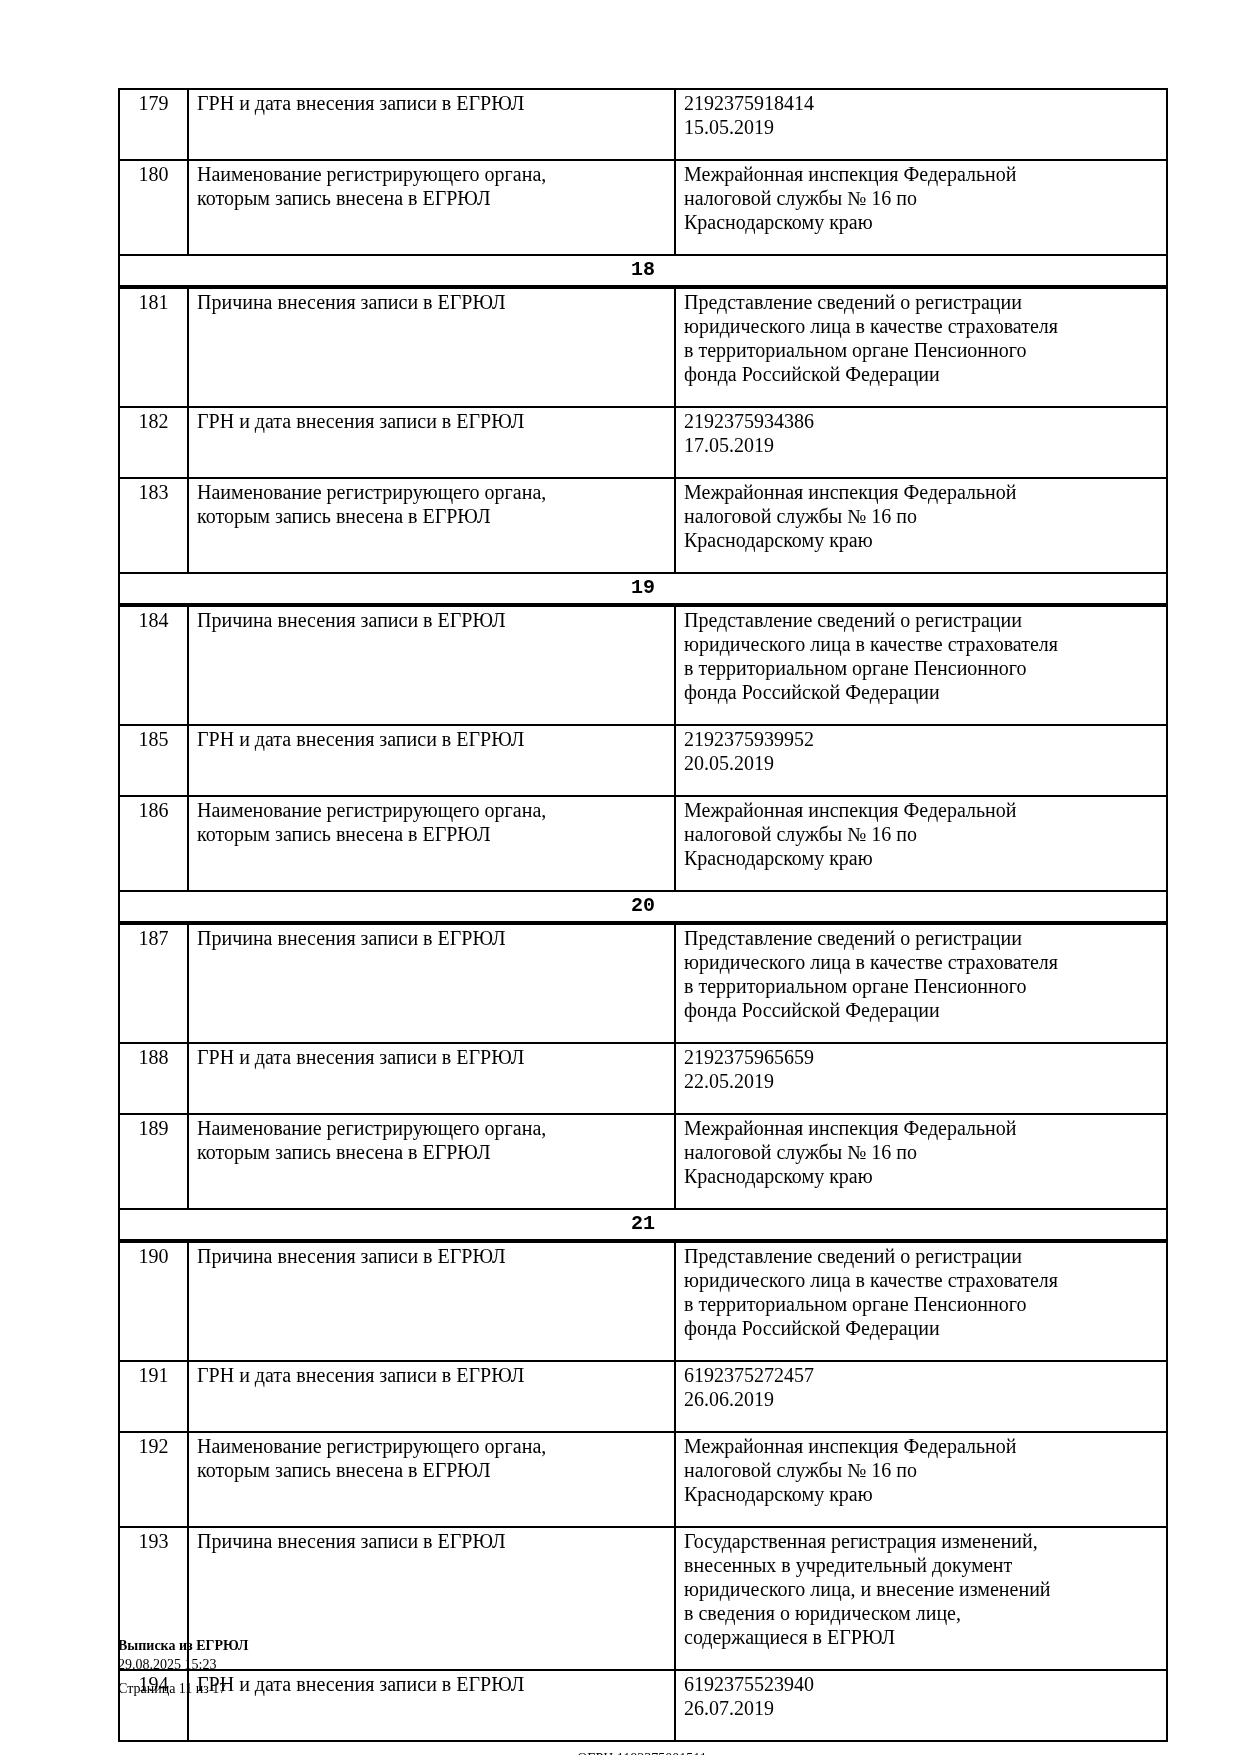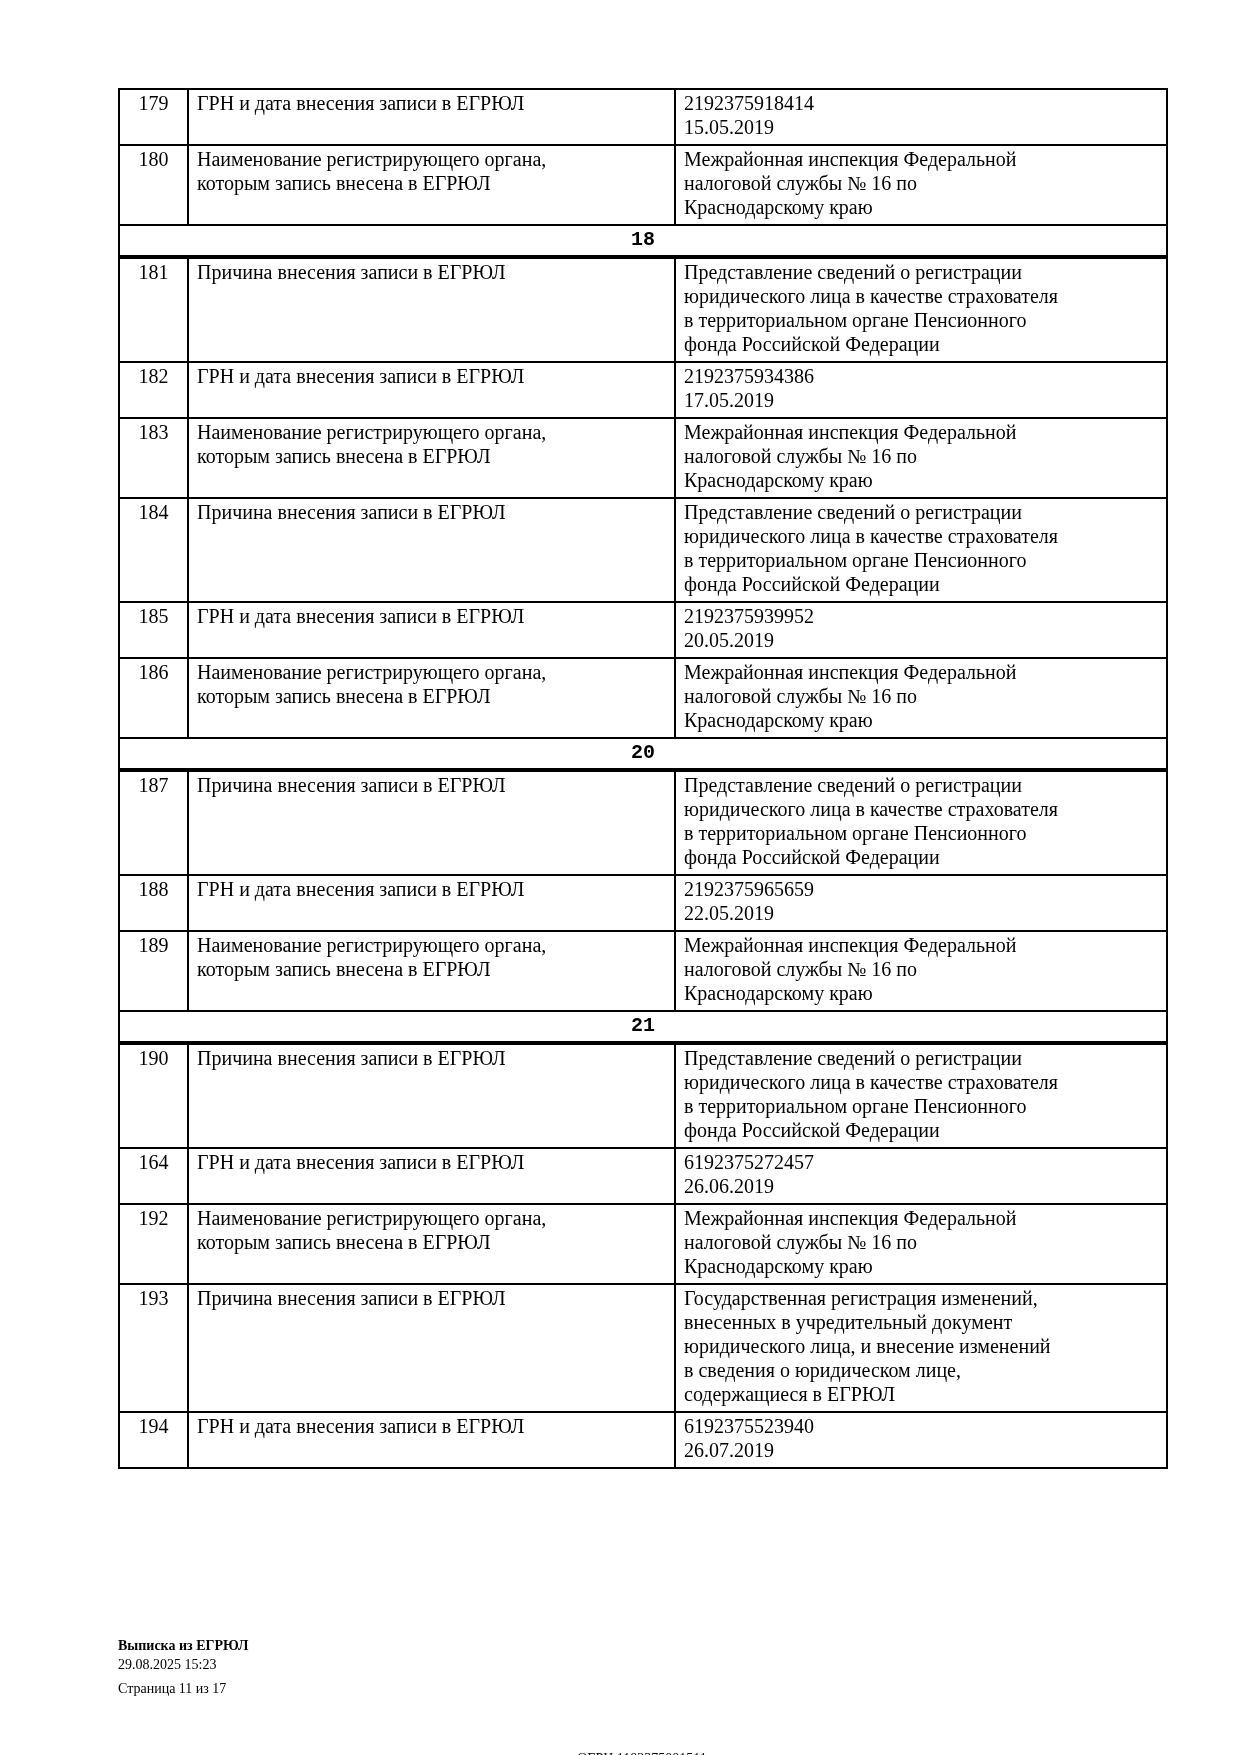--- a/index.html
+++ b/index.html
@@ -19,21 +19,21 @@
     position: absolute;
     left: 118px;
     top: 88px;
     width: 1048px;
     border-collapse: collapse;
     table-layout: fixed;
   }
   table.registry td {
     border: 2px solid #000000;
     vertical-align: top;
-    padding: 1px 8px 5px 8px;
+    padding: 1px 8px 20px 8px;
     font-size: 20px;
     line-height: 24px;
     white-space: pre-line;
     overflow: hidden;
   }
   table.registry td.num {
     text-align: center;
     padding-left: 2px;
     padding-right: 2px;
   }
@@ -116,20 +116,23 @@
 17.05.2019</td>
       </tr>
       <tr>
         <td class="num">183</td>
         <td>Наименование регистрирующего органа,
 которым запись внесена в ЕГРЮЛ</td>
         <td>Межрайонная инспекция Федеральной
 налоговой службы № 16 по
 Краснодарскому краю</td>
       </tr>
+      <tr class="section-row">
+        <td colspan="3">19</td>
+      </tr>
       <tr>
         <td class="num">184</td>
         <td>Причина внесения записи в ЕГРЮЛ</td>
         <td>Представление сведений о регистрации
 юридического лица в качестве страхователя
 в территориальном органе Пенсионного
 фонда Российской Федерации</td>
       </tr>
       <tr>
         <td class="num">185</td>
@@ -175,21 +178,21 @@
       </tr>
       <tr>
         <td class="num">190</td>
         <td>Причина внесения записи в ЕГРЮЛ</td>
         <td>Представление сведений о регистрации
 юридического лица в качестве страхователя
 в территориальном органе Пенсионного
 фонда Российской Федерации</td>
       </tr>
       <tr>
-        <td class="num">164</td>
+        <td class="num">191</td>
         <td>ГРН и дата внесения записи в ЕГРЮЛ</td>
         <td>6192375272457
 26.06.2019</td>
       </tr>
       <tr>
         <td class="num">192</td>
         <td>Наименование регистрирующего органа,
 которым запись внесена в ЕГРЮЛ</td>
         <td>Межрайонная инспекция Федеральной
 налоговой службы № 16 по

